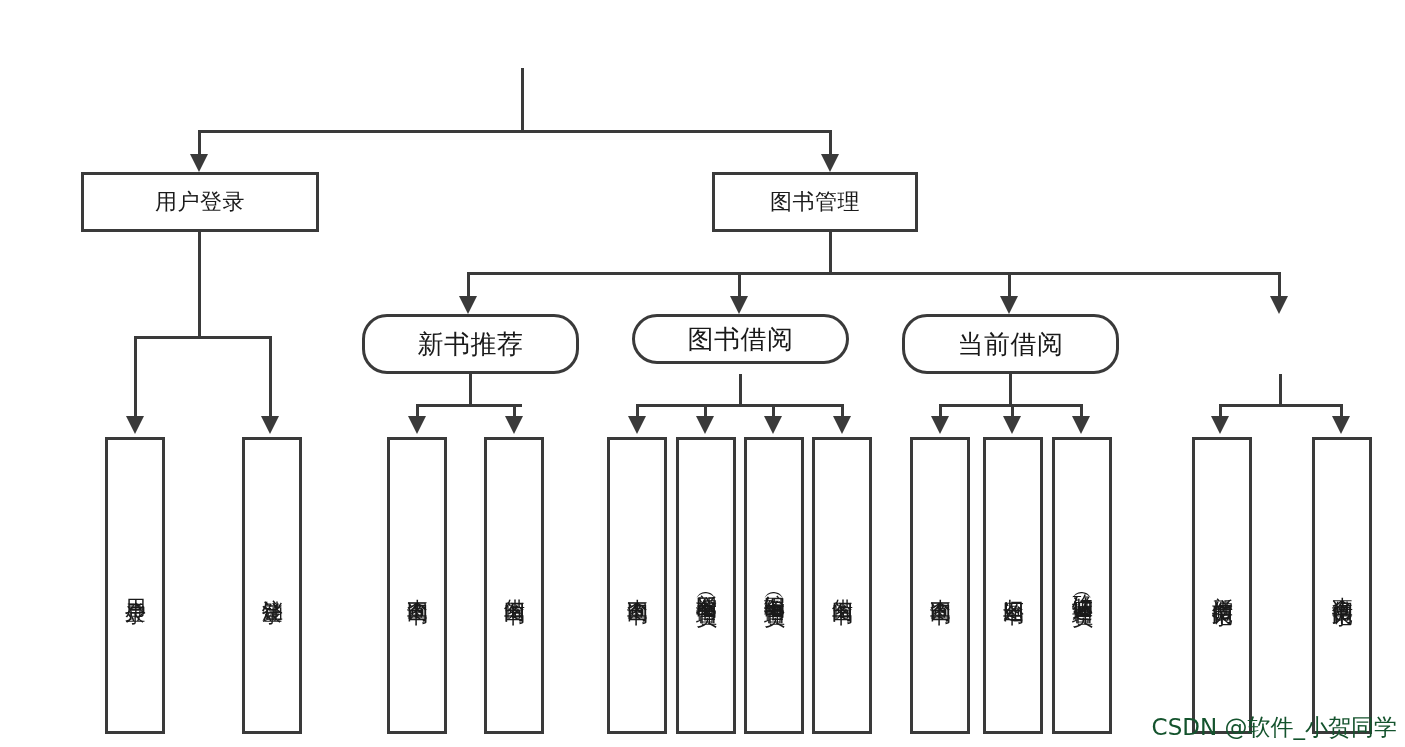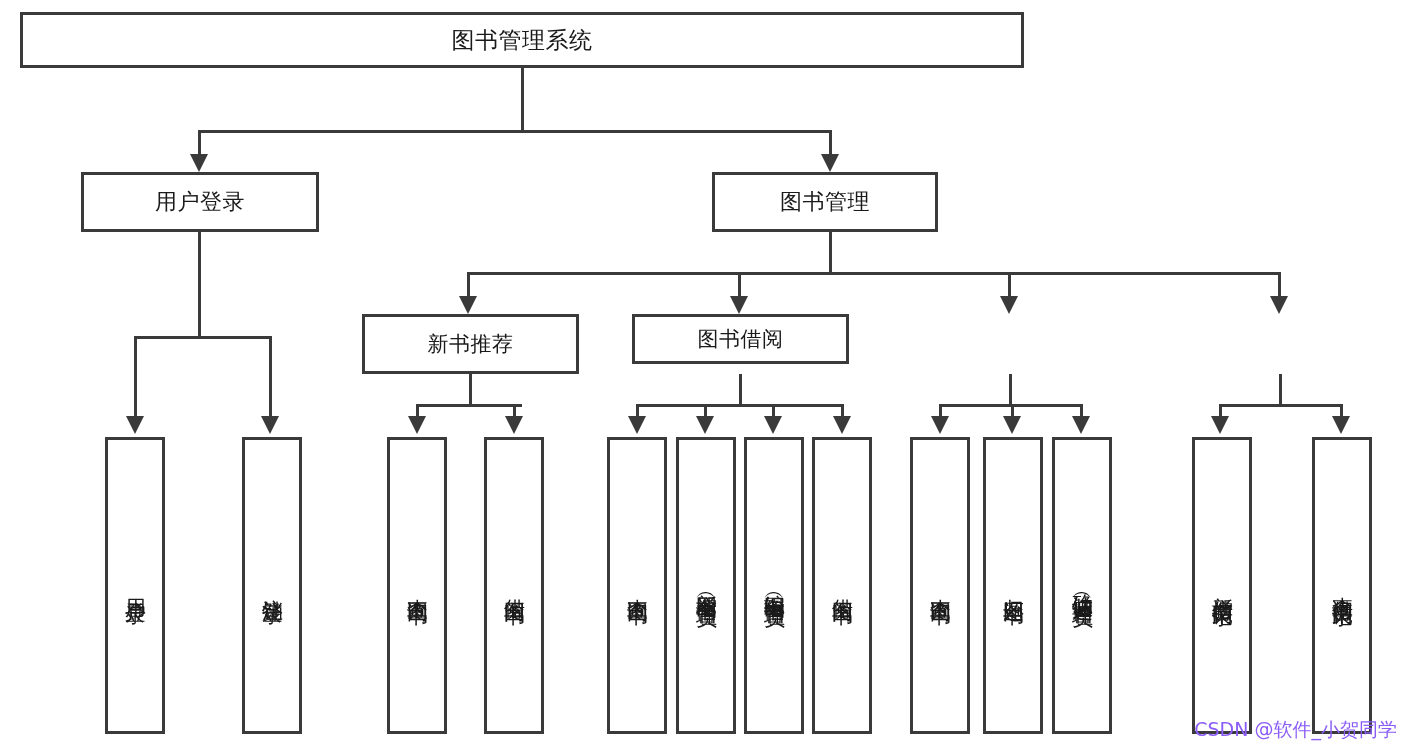--- a/index.html
+++ b/index.html
@@ -28,21 +28,22 @@
     justify-content: center;
     color: #1a1a1a;
   }
   .node.root {
     font-size: 23px;
   }
   .node.level2 {
     font-size: 22px;
   }
   .node.level3 {
-    font-size: 21px;
+    font-size: 26px;
+    border-radius: 25px;
   }
   .node.leaf {
     font-size: 21px;
     line-height: 1.18;
   }
   .node .label {
     display: block;
     text-align: center;
     letter-spacing: 0.5px;
   }
@@ -69,50 +70,47 @@
     height: 0;
     border-left: 9px solid transparent;
     border-right: 9px solid transparent;
     border-top: 18px solid #3a3a3a;
   }
   
   #watermark {
     position: absolute;
     right: 8px;
     bottom: 4px;
-    font-size: 19px;
-    color: #8b5cf6;
+    font-size: 23px;
+    color: #14532d;
     white-space: nowrap;
     font-family: "DejaVu Sans", "Liberation Sans", sans-serif;
   }
 </style>
 </head>
 <body>
 
 <div id="canvas">
 
-  <div class="node root" style="left:20px; top:12px; width:1004px; height:56px;">
-    <span class="label">图书管理系统</span>
-  </div>
 
   <div class="vline" style="left:521px; top:68px; height:62px;"></div>
 
   <div class="hline" style="left:198px; top:130px; width:634px;"></div>
 
   <div class="vline" style="left:198px; top:130px; height:28px;"></div>
   <div class="arrow" style="left:190px; top:154px;"></div>
 
   <div class="vline" style="left:829px; top:130px; height:28px;"></div>
   <div class="arrow" style="left:821px; top:154px;"></div>
 
   <div class="node level2" style="left:81px; top:172px; width:238px; height:60px;">
     <span class="label">用户登录</span>
   </div>
 
-  <div class="node level2" style="left:712px; top:172px; width:226px; height:60px;">
+  <div class="node level2" style="left:712px; top:172px; width:206px; height:60px;">
     <span class="label">图书管理</span>
   </div>
 
   <div class="vline" style="left:198px; top:232px; height:104px;"></div>
   <div class="hline" style="left:134px; top:336px; width:138px;"></div>
   <div class="vline" style="left:134px; top:336px; height:83px;"></div>
   <div class="arrow" style="left:126px; top:416px;"></div>
   <div class="vline" style="left:269px; top:336px; height:83px;"></div>
   <div class="arrow" style="left:261px; top:416px;"></div>
 
@@ -126,20 +124,23 @@
   <div class="arrow" style="left:1000px; top:296px;"></div>
   <div class="vline" style="left:1278px; top:272px; height:26px;"></div>
   <div class="arrow" style="left:1270px; top:296px;"></div>
 
   <div class="node level3" style="left:362px; top:314px; width:217px; height:60px;">
     <span class="label">新书推荐</span>
   </div>
   <div class="node level3" style="left:632px; top:314px; width:217px; height:50px;">
     <span class="label">图书借阅</span>
   </div>
+  <div class="node level3" style="left:902px; top:314px; width:217px; height:60px;">
+    <span class="label">当前借阅</span>
+  </div>
 
   <div class="vline" style="left:469px; top:374px; height:32px;"></div>
   <div class="hline" style="left:416px; top:404px; width:106px;"></div>
   <div class="vline" style="left:416px; top:404px; height:14px;"></div>
   <div class="arrow" style="left:408px; top:416px;"></div>
   <div class="vline" style="left:513px; top:404px; height:14px;"></div>
   <div class="arrow" style="left:505px; top:416px;"></div>
 
   <div class="vline" style="left:739px; top:374px; height:32px;"></div>
   <div class="hline" style="left:636px; top:404px; width:208px;"></div>

